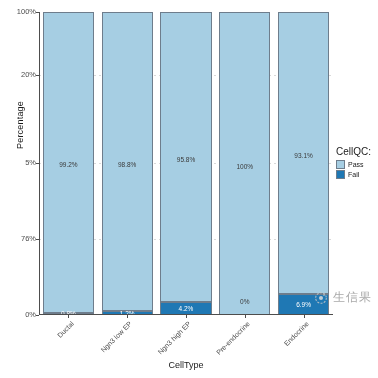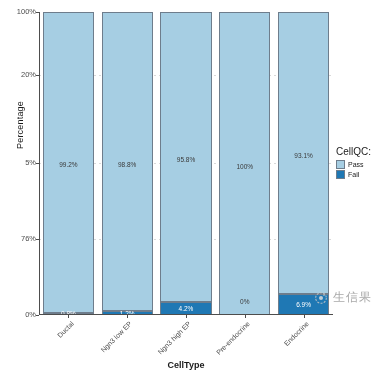--- a/index.html
+++ b/index.html
@@ -100,21 +100,21 @@
     font-size:7px;color:#4d4d4d;
     white-space:nowrap;
     transform-origin:100% 0%;
     transform:rotate(-45deg);
     text-align:right;
   }
   .xlab{
     position:absolute;
     left:39px;top:360px;width:294px;
     text-align:center;
-    font-size:9px;color:#1a1a1a;font-weight:bold;
+    font-size:9px;color:#1a1a1a;
   }
 
   
   #legend{
     position:absolute;
     left:336px;top:146px;
     width:42px;
   }
   .legend-title{
     font-size:10px;color:#1a1a1a;margin-bottom:3px;white-space:nowrap;

